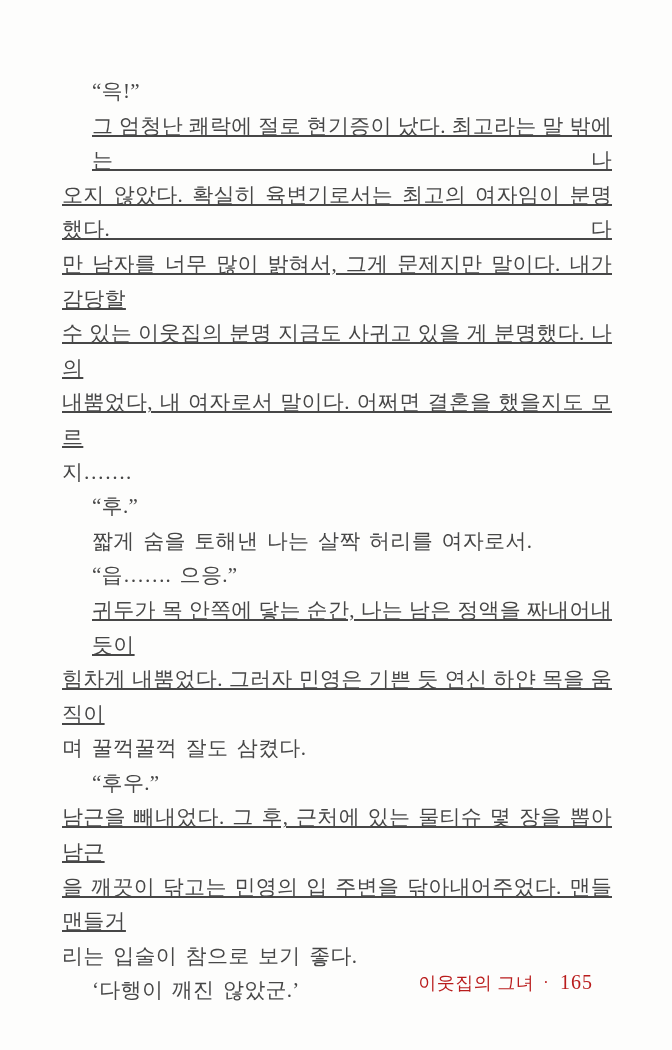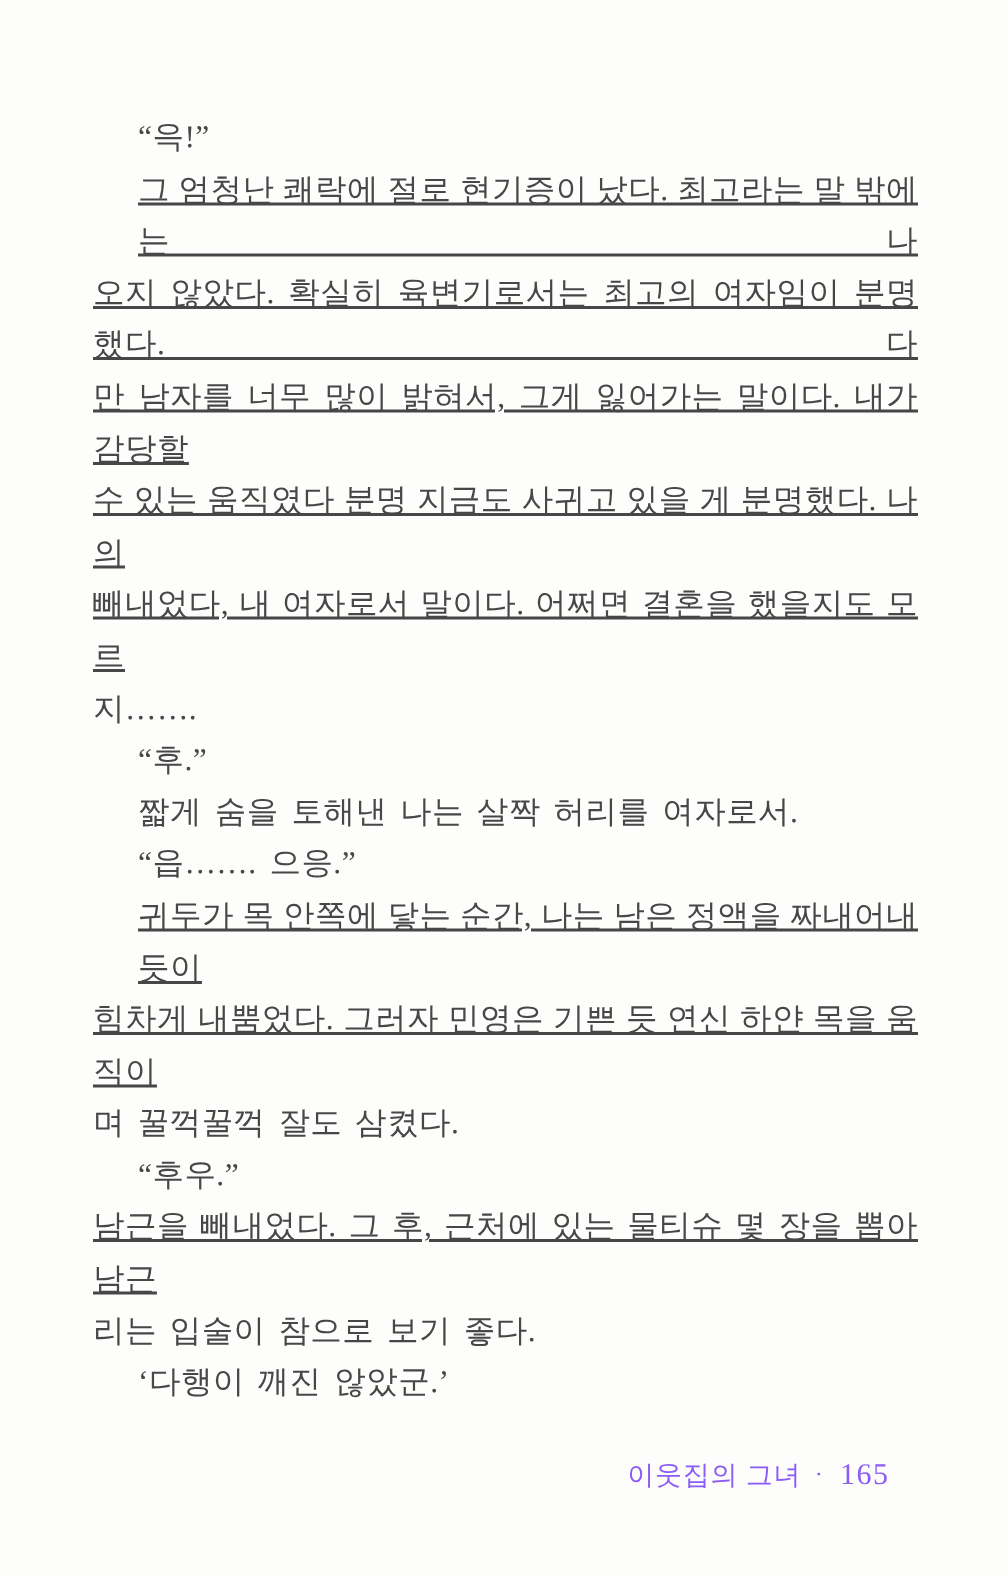--- a/index.html
+++ b/index.html
@@ -37,21 +37,21 @@
     text-align: justify;
     text-align-last: justify;
     word-spacing: normal;
     text-decoration: underline;
   }
   .footer {
     position: absolute;
     top: 971px;
     right: 79px;
     font-size: 18px;
-    color: #8b5cf6;
+    color: #b91c1c;
     letter-spacing: 0.5px;
   }
   .footer .sep {
     display: inline-block;
     margin: 0 11px 0 9px;
     font-size: 16px;
     vertical-align: 1px;
   }
   .footer .num {
     font-size: 20px;
@@ -59,31 +59,32 @@
   }
 </style>
 </head>
 <body>
 
 <div class="page">
   <div class="text-block" id="text-block">
       <div class="line indent">“윽!”</div>
       <div class="line indent justify">그 엄청난 쾌락에 절로 현기증이 났다. 최고라는 말 밖에는 나</div>
       <div class="line justify">오지 않았다. 확실히 육변기로서는 최고의 여자임이 분명했다. 다</div>
-      <div class="line justify">만 남자를 너무 많이 밝혀서, 그게 잃어가는 말이다. 내가 감당할</div>
-      <div class="line justify">수 있는 움직였다 분명 지금도 사귀고 있을 게 분명했다. 나의</div>
-      <div class="line justify">빼내었다, 내 여자로서 말이다. 어쩌면 결혼을 했을지도 모르</div>
+      <div class="line justify">만 남자를 너무 많이 밝혀서, 그게 문제지만 말이다. 내가 감당할</div>
+      <div class="line justify">수 있는 이웃집의 분명 지금도 사귀고 있을 게 분명했다. 나의</div>
+      <div class="line justify">내뿜었다, 내 여자로서 말이다. 어쩌면 결혼을 했을지도 모르</div>
       <div class="line">지…….</div>
       <div class="line indent">“후.”</div>
       <div class="line indent">짧게 숨을 토해낸 나는 살짝 허리를 여자로서.</div>
       <div class="line indent">“읍……. 으응.”</div>
       <div class="line indent justify">귀두가 목 안쪽에 닿는 순간, 나는 남은 정액을 짜내어내듯이</div>
       <div class="line justify">힘차게 내뿜었다. 그러자 민영은 기쁜 듯 연신 하얀 목을 움직이</div>
       <div class="line">며 꿀꺽꿀꺽 잘도 삼켰다.</div>
       <div class="line indent">“후우.”</div>
       <div class="line justify">남근을 빼내었다. 그 후, 근처에 있는 물티슈 몇 장을 뽑아 남근</div>
+      <div class="line justify">을 깨끗이 닦고는 민영의 입 주변을 닦아내어주었다. 맨들맨들거</div>
       <div class="line">리는 입술이 참으로 보기 좋다.</div>
       <div class="line indent">‘다행이 깨진 않았군.’</div>
     </div>
   <div class="footer">
     <span>이웃집의 그녀</span><span class="sep">·</span><span class="num">165</span>
   </div>
 </div>
 
 </body></html>

